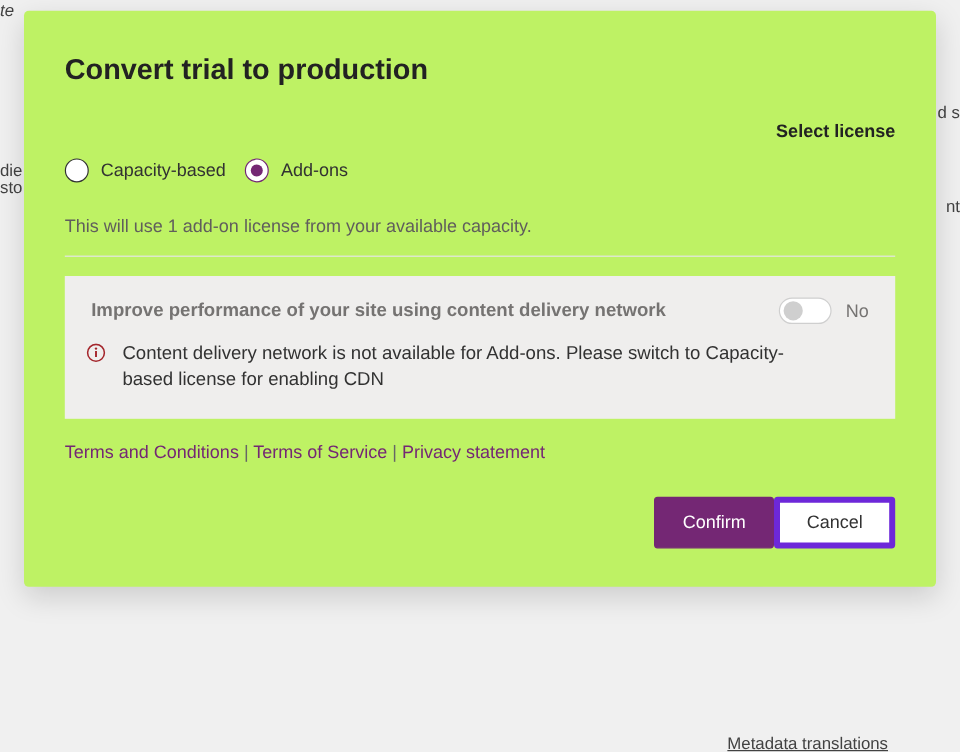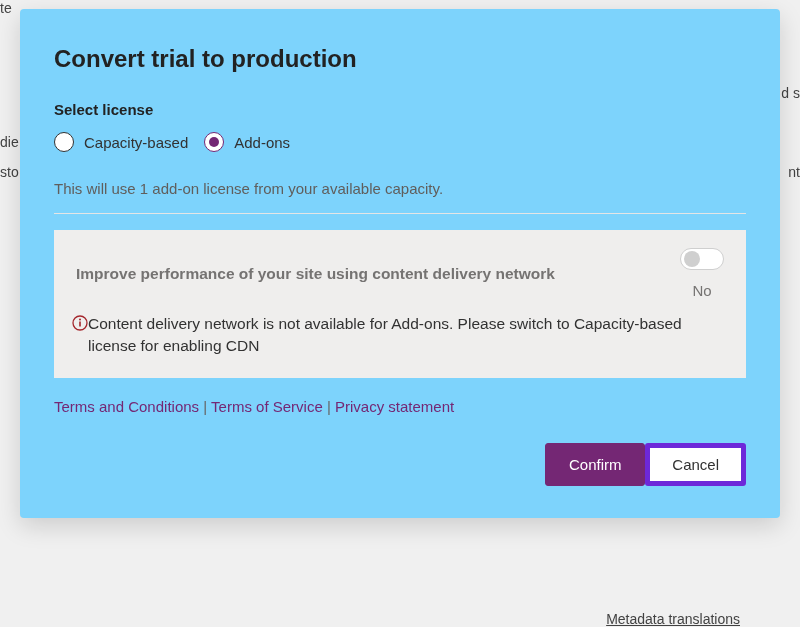--- a/index.html
+++ b/index.html
@@ -13,45 +13,46 @@
     }
     .bg-text {
       position: absolute;
       color: #424242;
       font-size: 14px;
       white-space: nowrap;
     }
     .bg-text.t1 { top: 8px; right: 80px; }
     .bg-text.t2 { top: 85px; right: 0; }
     .bg-text.t3 { top: 164px; right: 0; }
-    .bg-text.t4 { top: 0; left: 0; }
+    .bg-text.t4 { top: 0; left: 0; font-style: italic; }
     .bg-text.t5 { top: 134px; left: 0; }
-    .bg-text.t6 { top: 164px; left: 0; }
+    .bg-text.t6 { top: 148px; left: 0; }
     .bg-text.t7 { bottom: 0; right: 60px; text-decoration: underline; }
     .modal {
       position: absolute;
       top: 9px;
       left: 20px;
       width: 760px;
-      background: #7dd3fc;
+      background: #bef264;
       border-radius: 4px;
       box-shadow: 0 8px 24px rgba(0,0,0,0.15);
       padding: 36px 34px 32px 34px;
     }
     .title {
       font-size: 24px;
       font-weight: 600;
       color: #222;
       margin-bottom: 28px;
     }
     .section-label {
       font-size: 15px;
       font-weight: 600;
       color: #222;
       margin-bottom: 14px;
+      text-align: right;
     }
     .radio-row {
       display: flex;
       gap: 16px;
       margin-bottom: 28px;
       align-items: center;
     }
     .radio-option {
       display: flex;
       align-items: center;
@@ -113,21 +114,20 @@
     .info-title {
       font-size: 15.5px;
       font-weight: 600;
       color: #757372;
       flex: 1;
     }
     .toggle-wrap {
       display: flex;
       align-items: center;
       gap: 12px;
-      flex-direction: column;
     }
     .toggle {
       width: 44px;
       height: 22px;
       border-radius: 11px;
       background: #fff;
       border: 1px solid #cfcfcf;
       position: relative;
     }
     .toggle-knob {
@@ -138,20 +138,21 @@
       position: absolute;
       top: 2px;
       left: 3px;
     }
     .toggle-label {
       font-size: 15px;
       color: #757372;
     }
     .info-msg {
       display: flex;
+      gap: 14px;
       align-items: flex-start;
     }
     .info-icon {
       width: 16px;
       height: 16px;
       flex-shrink: 0;
       margin-top: 2px;
       margin-left: -4px;
     }
     .info-msg-text {

